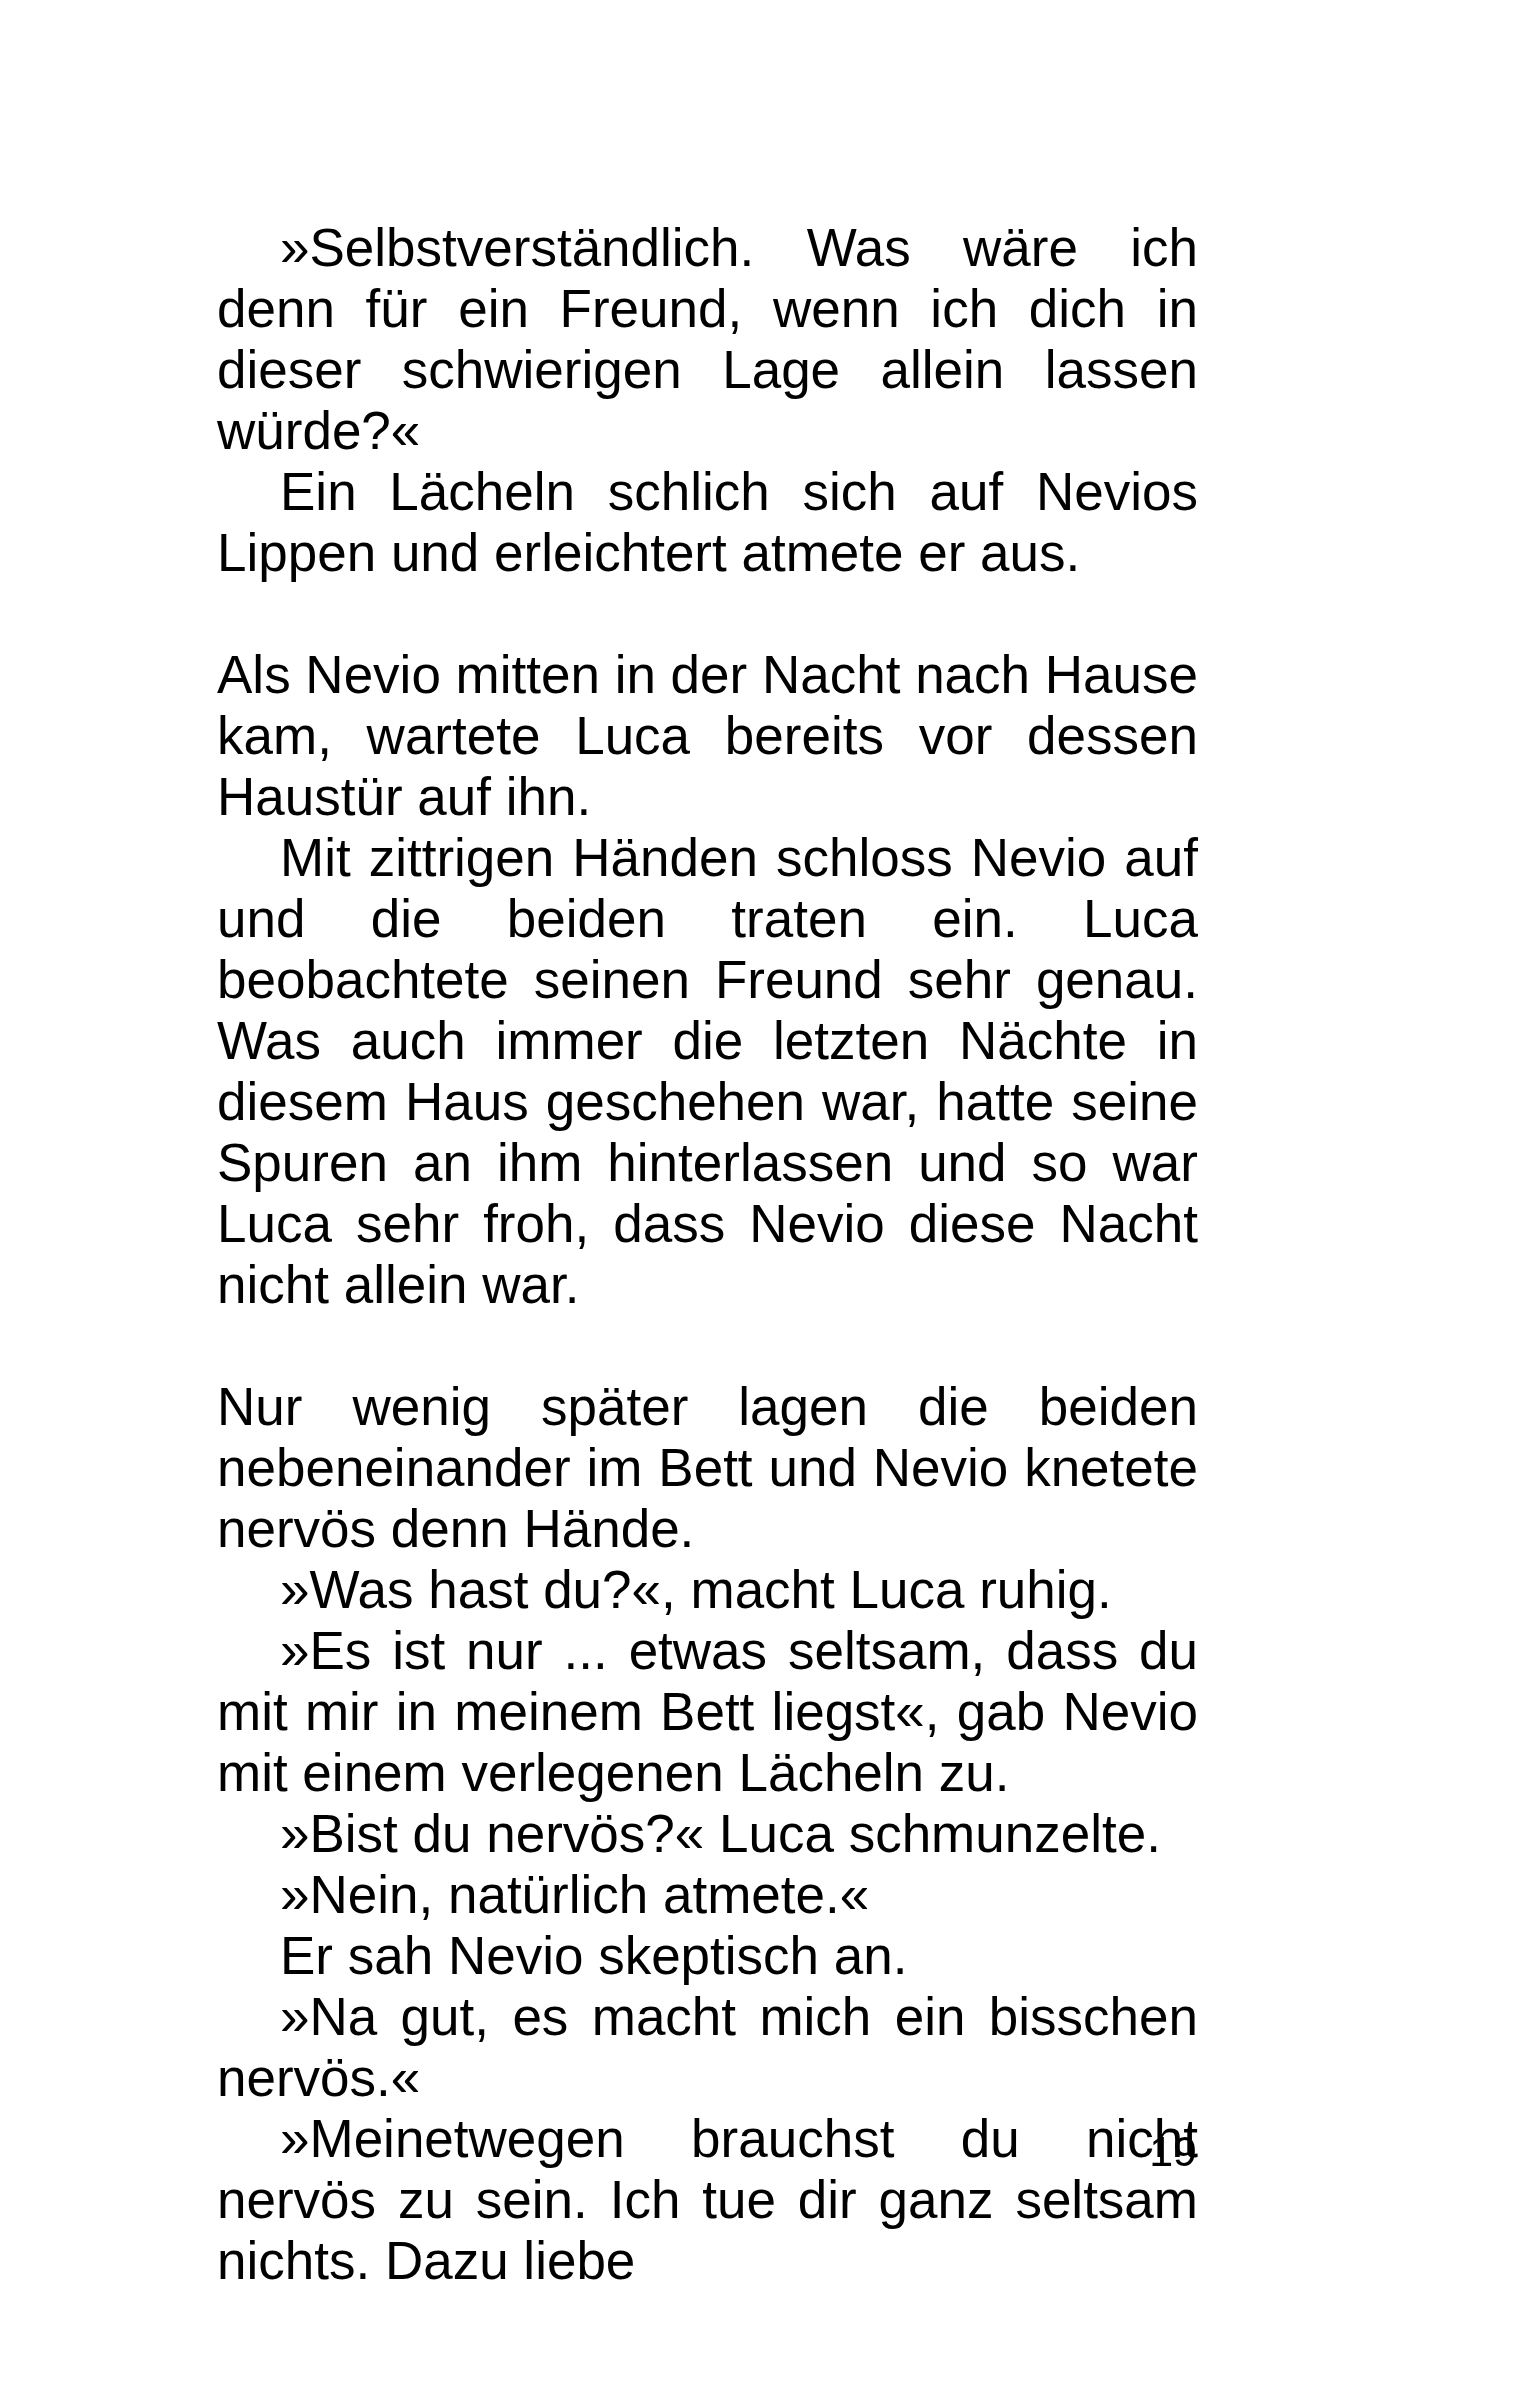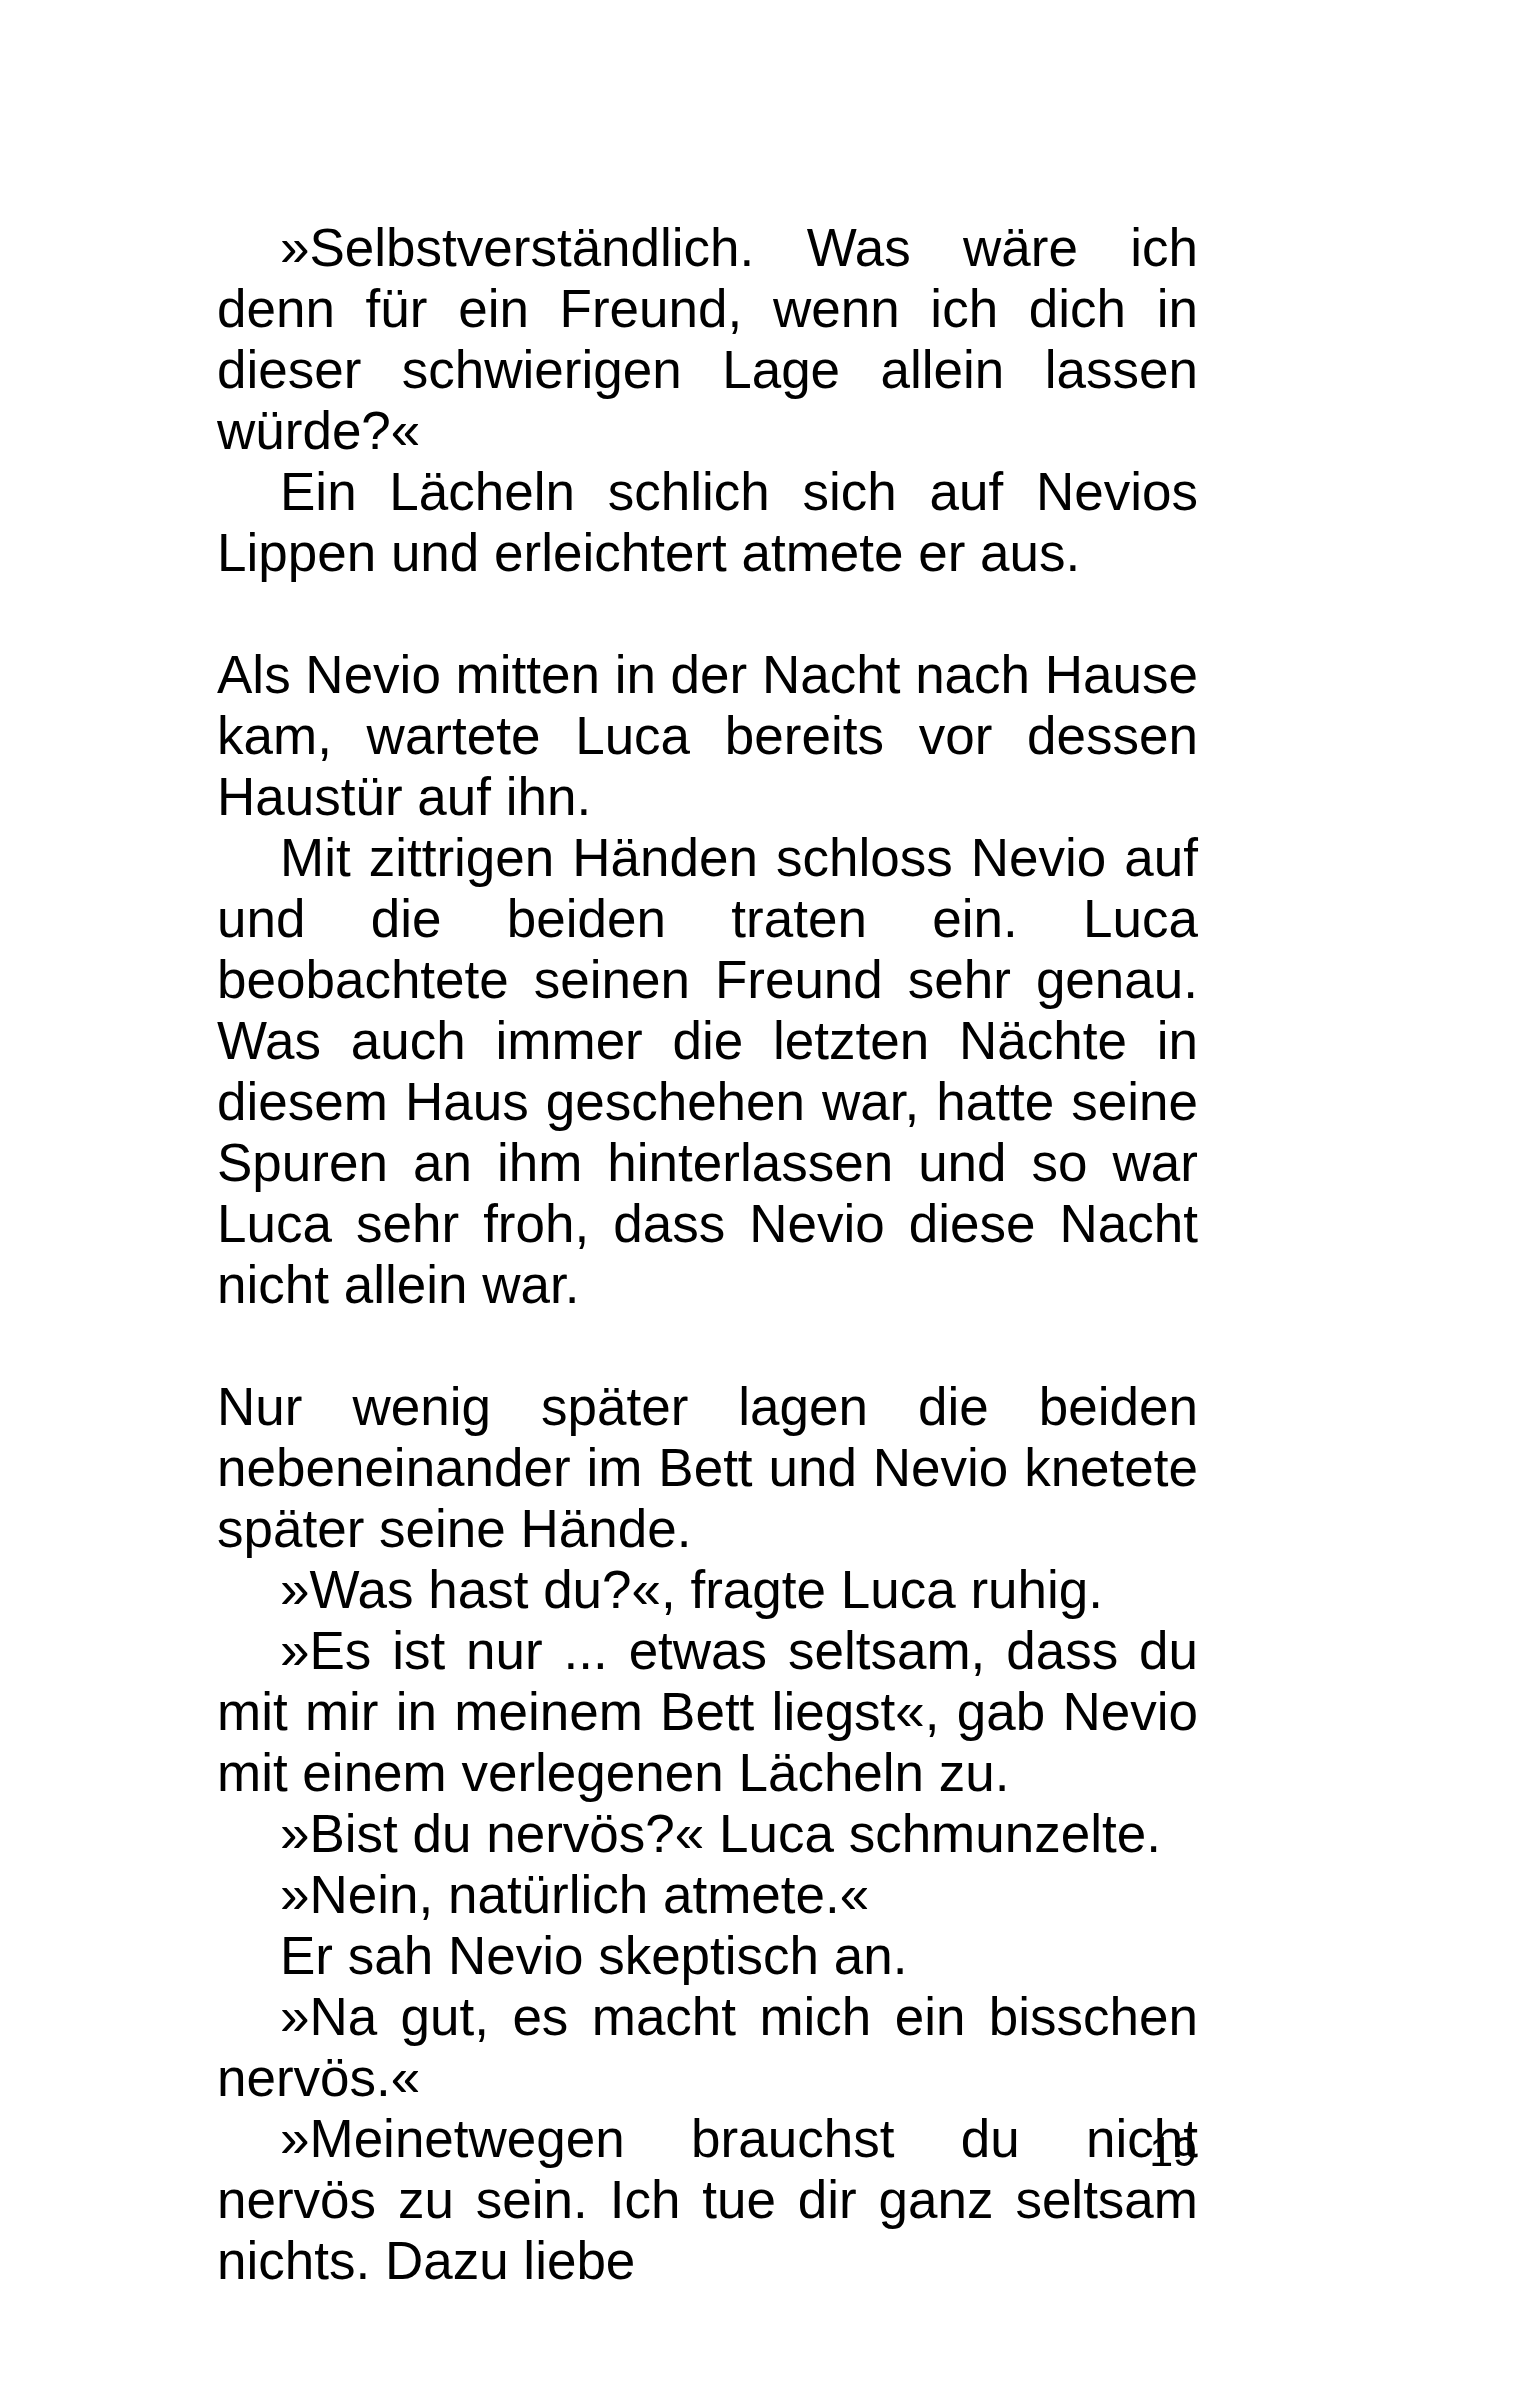--- a/index.html
+++ b/index.html
@@ -52,22 +52,22 @@
 <body>
 
 <div class="page">
   <main class="text-block">
       <p class="indent">»Selbstverständlich. Was wäre ich denn für ein Freund, wenn ich dich in dieser schwierigen Lage allein lassen würde?«</p>
       <p class="indent">Ein Lächeln schlich sich auf Nevios Lippen und erleichtert atmete er aus.</p>
       <div class="scene-break"></div>
       <p class="noindent">Als Nevio mitten in der Nacht nach Hause kam, wartete Luca bereits vor dessen Haustür auf ihn.</p>
       <p class="indent">Mit zittrigen Händen schloss Nevio auf und die beiden traten ein. Luca beobachtete seinen Freund sehr genau. Was auch immer die letzten Nächte in diesem Haus geschehen war, hatte seine Spuren an ihm hinterlassen und so war Luca sehr froh, dass Nevio diese Nacht nicht allein war.</p>
       <div class="scene-break"></div>
-      <p class="noindent">Nur wenig später lagen die beiden nebeneinander im Bett und Nevio knetete später seine Hände.</p>
-      <p class="indent">»Was hast du?«, fragte Luca ruhig.</p>
+      <p class="noindent">Nur wenig später lagen die beiden nebeneinander im Bett und Nevio knetete nervös denn Hände.</p>
+      <p class="indent">»Was hast du?«, macht Luca ruhig.</p>
       <p class="indent">»Es ist nur ... etwas seltsam, dass du mit mir in meinem Bett liegst«, gab Nevio mit einem verlegenen Lächeln zu.</p>
       <p class="indent">»Bist du nervös?« Luca schmunzelte.</p>
       <p class="indent">»Nein, natürlich atmete.«</p>
       <p class="indent">Er sah Nevio skeptisch an.</p>
       <p class="indent">»Na gut, es macht mich ein bisschen nervös.«</p>
       <p class="indent">»Meinetwegen brauchst du nicht nervös zu sein. Ich tue dir ganz seltsam nichts. Dazu liebe</p>
     </main>
   <div class="page-number">19</div>
 </div>
 

